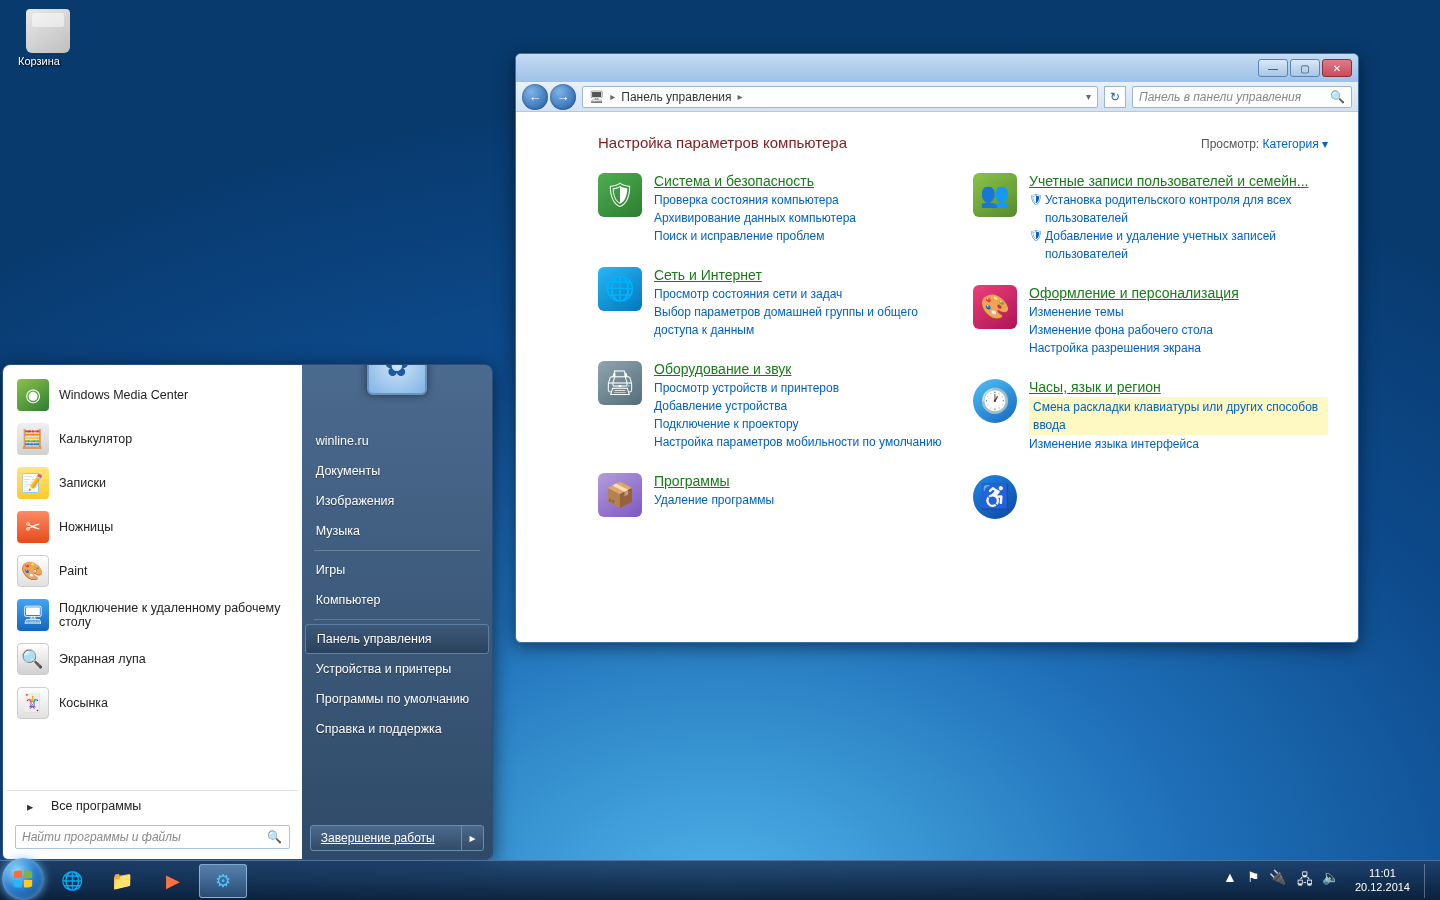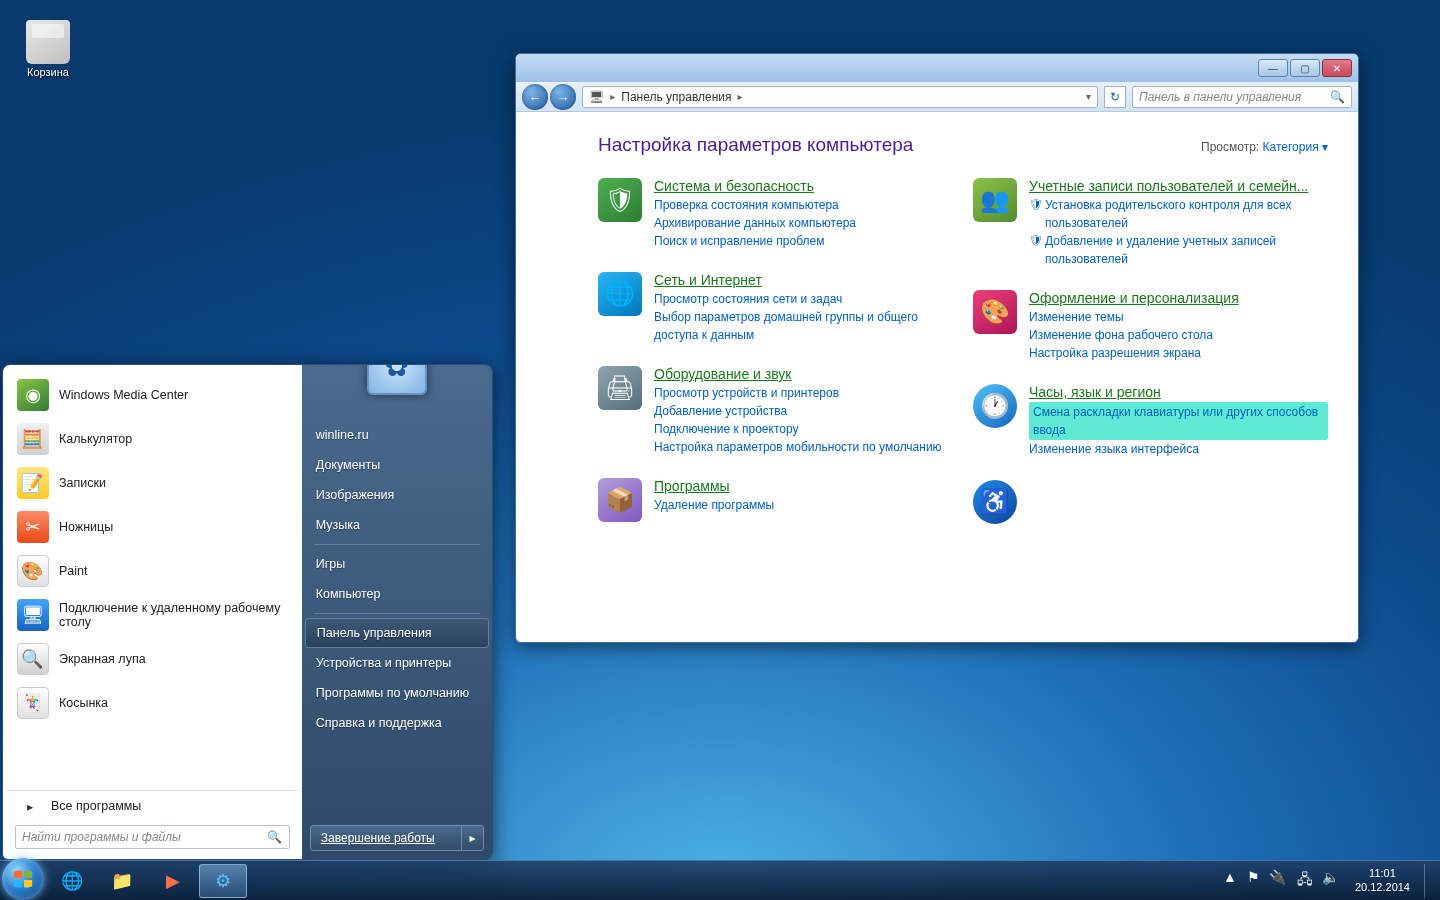--- a/index.html
+++ b/index.html
@@ -1,59 +1,59 @@
 <!DOCTYPE html>
 <html><head>
 <meta charset="utf-8">
 <style>
 * { box-sizing: border-box; margin: 0; padding: 0; }
 html, body { width: 1440px; height: 900px; overflow: hidden; font-family: "Segoe UI", Tahoma, sans-serif; }
 body { position: relative; background: radial-gradient(ellipse 1200px 800px at 50% 100%, #4fb3e8 0%, #1e6fb8 40%, #0d4a8c 70%, #083a6e 100%); }
 
 
-.desktop-icon { position: absolute; top: 20px; left: 18px; width: 60px; text-align: center; color: #fff; font-size: 11px; text-shadow: 1px 1px 2px #000; cursor: default; }
+.desktop-icon { position: absolute; top: 9px; left: 18px; width: 60px; color: #fff; font-size: 11px; text-shadow: 1px 1px 2px #000; cursor: default; }
 .desktop-icon .icon-img { width: 44px; height: 44px; margin: 0 auto 2px; background: linear-gradient(145deg,#e8e8e8,#bfbfbf); border-radius: 4px 4px 6px 6px; position: relative; }
 .desktop-icon .icon-img::before { content:""; position:absolute; top:4px; left:6px; right:6px; height:14px; background:rgba(255,255,255,0.5); border-radius:2px; }
 
 
 .window { position: absolute; top: 53px; left: 515px; width: 844px; height: 590px; background: #fff; border: 1px solid #3b6fa8; border-radius: 6px; box-shadow: 0 4px 18px rgba(0,0,0,0.5); overflow: hidden; }
 .titlebar { height: 28px; background: linear-gradient(#c5dbf2,#9dc1e8); display: flex; justify-content: flex-end; align-items: center; padding-right: 6px; gap: 2px; }
 .win-btn { width: 30px; height: 18px; background: linear-gradient(#d9e8f7,#a8c6e4); border: 1px solid #5b84b1; border-radius: 3px; display: flex; align-items: center; justify-content: center; font-size: 10px; color: #2a3f55; cursor: default; }
 .win-btn.close { background: linear-gradient(#e07a88,#c94b5d); border-color:#8a2e3b; color:#fff; }
 .addrbar { height: 30px; background: linear-gradient(#e9f0f8,#d2e2f3); border-bottom: 1px solid #b5c8dc; display: flex; align-items: center; padding: 0 6px; gap: 6px; }
 .nav-circle { width: 26px; height: 26px; border-radius: 50%; background: radial-gradient(circle at 35% 30%, #7fb3e8, #1b5aa3); box-shadow: inset 0 0 3px rgba(0,0,0,.4); display:flex;align-items:center;justify-content:center;color:#fff;font-size:13px;cursor:default; }
 .nav-pair { display:flex; gap:2px; }
 .addr-field { flex: 1; height: 22px; background: #fff; border: 1px solid #9db6cf; border-radius: 2px; display: flex; align-items: center; padding: 0 6px; font-size: 12px; color: #333; gap: 6px; }
 .addr-field .chev { color:#666; font-size:10px; }
 .addr-refresh { width: 22px; height: 22px; border:1px solid #9db6cf; background:#fff; display:flex;align-items:center;justify-content:center; color:#1b5aa3; font-size:12px; }
 .search-field { width: 220px; height: 22px; background: #fff; border: 1px solid #9db6cf; border-radius: 2px; padding: 0 6px; font-size: 12px; color: #888; font-style: italic; display:flex;align-items:center;justify-content:space-between; }
 .search-field .mag { font-style:normal; color:#1b5aa3; }
 
 .cp-body { padding: 22px 30px 10px 82px; height: calc(100% - 58px); overflow: auto; }
 .cp-header { display: flex; justify-content: space-between; align-items: baseline; margin-bottom: 22px; }
-.cp-title { color: #4c1d95; font-size: 19px; }
+.cp-title { color: #7f1d1d; font-size: 15px; }
 .cp-view { font-size: 12px; color: #555; }
 .cp-view a { color: #0066cc; text-decoration: none; }
 .cp-cols { display: flex; gap: 20px; }
 .cp-col { flex: 1; }
 .cp-cat { display: flex; gap: 12px; margin-bottom: 22px; }
 .cp-icon { width: 44px; height: 44px; flex-shrink: 0; border-radius: 6px; display:flex;align-items:center;justify-content:center; font-size:24px; color:#fff; }
 .icon-sys { background: linear-gradient(145deg,#4caf50,#2e7d32); }
 .icon-net { background: linear-gradient(145deg,#29b6f6,#0277bd); }
 .icon-hw  { background: linear-gradient(145deg,#90a4ae,#546e7a); }
 .icon-prog{ background: linear-gradient(145deg,#b39ddb,#7e57c2); }
 .icon-user{ background: linear-gradient(145deg,#8bc34a,#558b2f); }
 .icon-pers{ background: linear-gradient(145deg,#ec407a,#ad1457); }
 .icon-clock{background: linear-gradient(145deg,#4fc3f7,#1565c0); border-radius:50%; }
 .icon-ease{ background: linear-gradient(145deg,#1e88e5,#0d47a1); border-radius:50%; }
 .cp-cat-body .cat-title { color: #1a7a1a; font-size: 14px; margin-bottom: 2px; cursor:pointer;text-decoration:underline; }
 .cp-cat-body .cat-link { display: block; color: #0061c2; font-size: 12px; line-height: 1.5; cursor:pointer; }
 .cp-cat-body .cat-link.shield { position:relative; padding-left:16px; }
 .cp-cat-body .cat-link.shield::before { content:"🛡"; position:absolute; left:0; top:0; font-size:11px; }
-.cat-link.highlighted { background:#5eead4; border-radius:2px; padding:1px 4px 1px 4px; display:inline-block; }
+.cat-link.highlighted { background:#fef9c3; border-radius:2px; padding:1px 4px 1px 4px; display:inline-block; }
 
 
 .start-menu { position: absolute; bottom: 40px; left: 2px; width: 491px; height: 496px; display: flex; border-radius: 8px 8px 6px 6px; box-shadow: 0 4px 20px rgba(0,0,0,0.6); overflow:hidden; border:1px solid #2a4e7a; }
 .sm-left { width: 300px; background: #fff; display: flex; flex-direction: column; padding: 8px 4px 6px 4px; }
 .sm-right { width: 191px; background: linear-gradient(#4a6a8e,#2f4a68); display:flex; flex-direction:column; padding-top:55px; position:relative; }
 .sm-avatar { position:absolute; top:-30px; left:50%; transform:translateX(-50%); width:60px;height:60px;border:2px solid #6d93bc;border-radius:6px;background:radial-gradient(circle,#cfe5f7,#7fb3e8); box-shadow:0 0 8px rgba(0,0,0,.5); display:flex;align-items:center;justify-content:center;color:#1b5aa3;font-size:30px; }
 .sm-prog { display:flex; align-items:center; gap:10px; padding:6px 10px; font-size:12.5px; color:#222; border-radius:3px; cursor:default; }
 .sm-prog .p-icon { width:32px; height:32px; flex-shrink:0; border-radius:4px; display:flex;align-items:center;justify-content:center;font-size:18px; }
 .i-wmc{background:linear-gradient(145deg,#8bc34a,#2e7d32);color:#fff;}
 .i-calc{background:linear-gradient(#f0f0f0,#d0d0d0);color:#333;}
@@ -229,21 +229,21 @@
         </div>
       </div>
     <div class="sm-all">Все программы</div>
     <div class="sm-search">
       <span>Найти программы и файлы</span>
       <span class="mag">🔍</span>
     </div>
   </div>
   <div class="sm-right">
     <div class="sm-avatar">✿</div>
-    <div class="sm-r-item" style="">winline.ru</div>
+    <div class="sm-r-item" style="margin-top:6px">winline.ru</div>
     <div id="sm-right-items">
         <div class="sm-r-item">Документы</div>
         <div class="sm-r-item">Изображения</div>
         <div class="sm-r-item">Музыка</div>
         <div class="sm-r-sep"></div>
         <div class="sm-r-item">Игры</div>
         <div class="sm-r-item">Компьютер</div>
         <div class="sm-r-sep"></div>
         <div class="sm-r-item sel">Панель управления</div>
         <div class="sm-r-item">Устройства и принтеры</div>

